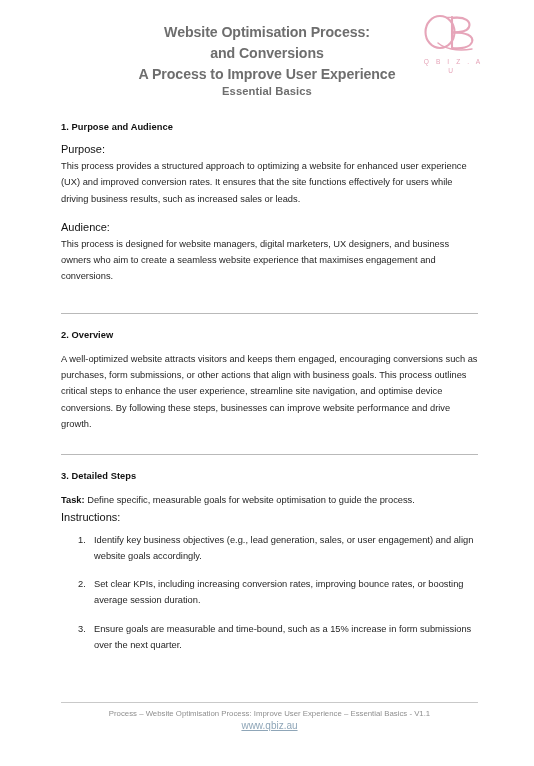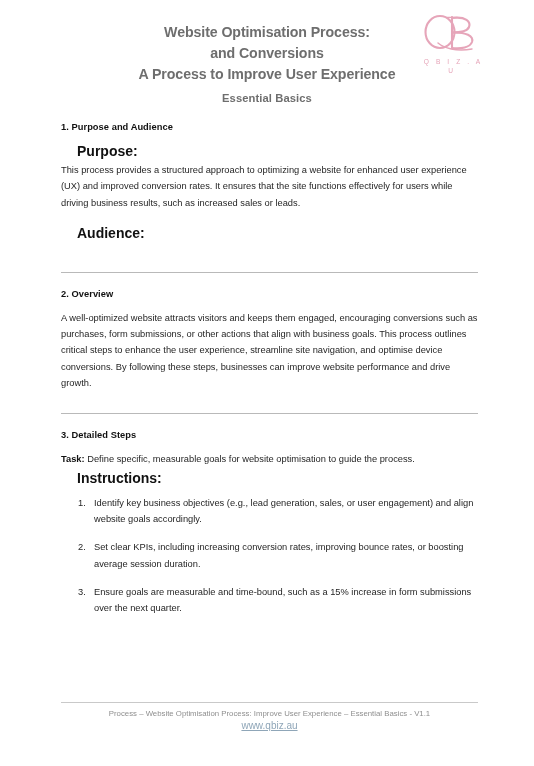--- a/index.html
+++ b/index.html
@@ -42,21 +42,20 @@
     letter-spacing: -0.1px;
     margin: 0;
   }
   .doc-title .line {
     display: block;
   }
   .doc-subtitle {
     font-size: 11.2px;
     font-weight: bold;
     color: #6e6e6e;
-    margin-top: 7px;
     letter-spacing: 0.1px;
   }
 
   
   .logo {
     position: absolute;
     top: 12px;
     right: 46px;
     width: 72px;
     text-align: center;
@@ -82,24 +81,24 @@
   }
 
   .h2 {
     font-size: 9.3px;
     font-weight: bold;
     color: #111111;
     margin: 0 0 11px 0;
     letter-spacing: 0.05px;
   }
   .lbl {
-    font-size: 14px;
-    font-weight: bold;
+    font-size: 11px;
+    font-weight: normal;
     color: #111111;
-    margin: 0 0 3px 16px;
+    margin: 0 0 3px 0;
   }
   p.body {
     font-size: 9.3px;
     line-height: 16.3px;
     color: #1f1f1f;
     margin: 0;
   }
   .gap-sm { height: 14px; }
 
   hr.rule {
@@ -216,20 +215,21 @@
   </div>
 
   <div class="content">
 
     <section>
       <div class="h2">1. Purpose and Audience</div>
       <div class="lbl">Purpose:</div>
       <p class="body">This process provides a structured approach to optimizing a website for enhanced user experience (UX) and improved conversion rates. It ensures that the site functions effectively for users while driving business results, such as increased sales or leads.</p>
       <div class="gap-sm"></div>
       <div class="lbl">Audience:</div>
+      <p class="body">This process is designed for website managers, digital marketers, UX designers, and business owners who aim to create a seamless website experience that maximises engagement and conversions.</p>
     </section>
 
     <div style="height:28px"></div>
     <hr class="rule">
     <div style="height:16px"></div>
 
     <section>
       <div class="h2">2. Overview</div>
       <p class="body">A well-optimized website attracts visitors and keeps them engaged, encouraging conversions such as purchases, form submissions, or other actions that align with business goals. This process outlines critical steps to enhance the user experience, streamline site navigation, and optimise device conversions. By following these steps, businesses can improve website performance and drive growth.</p>
     </section>

